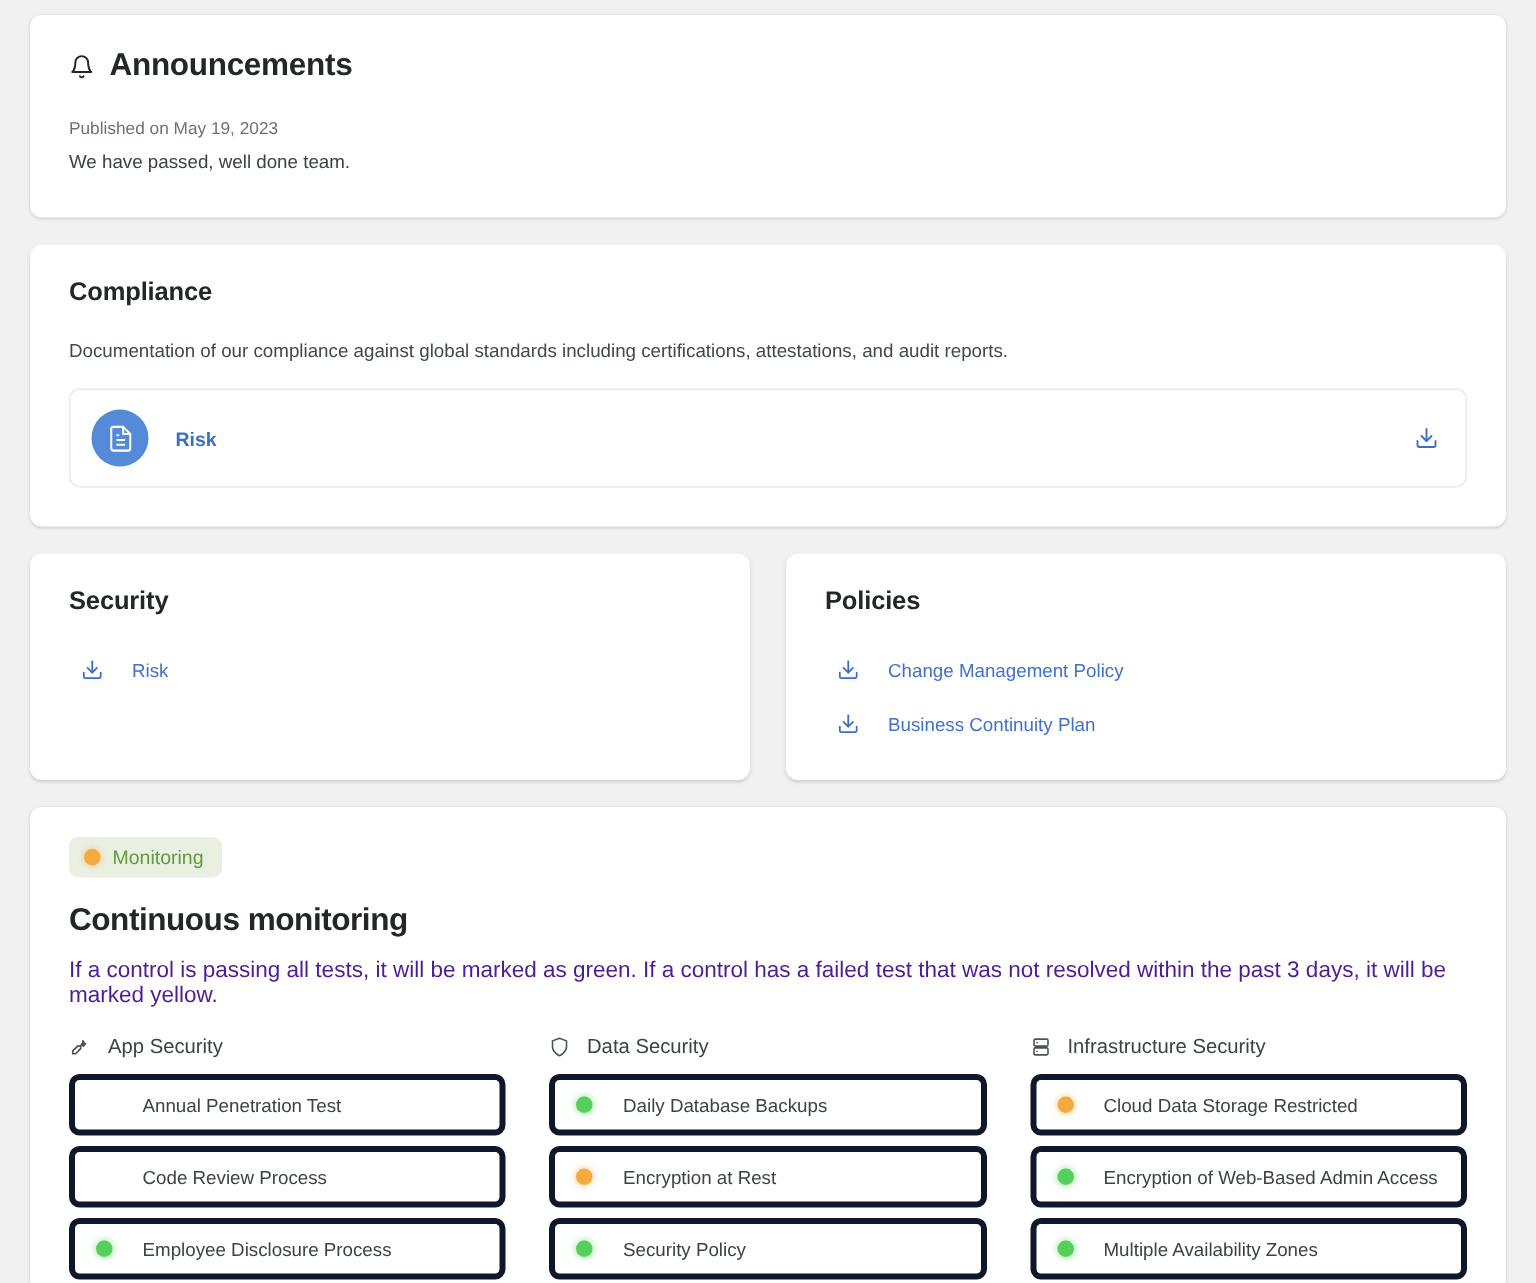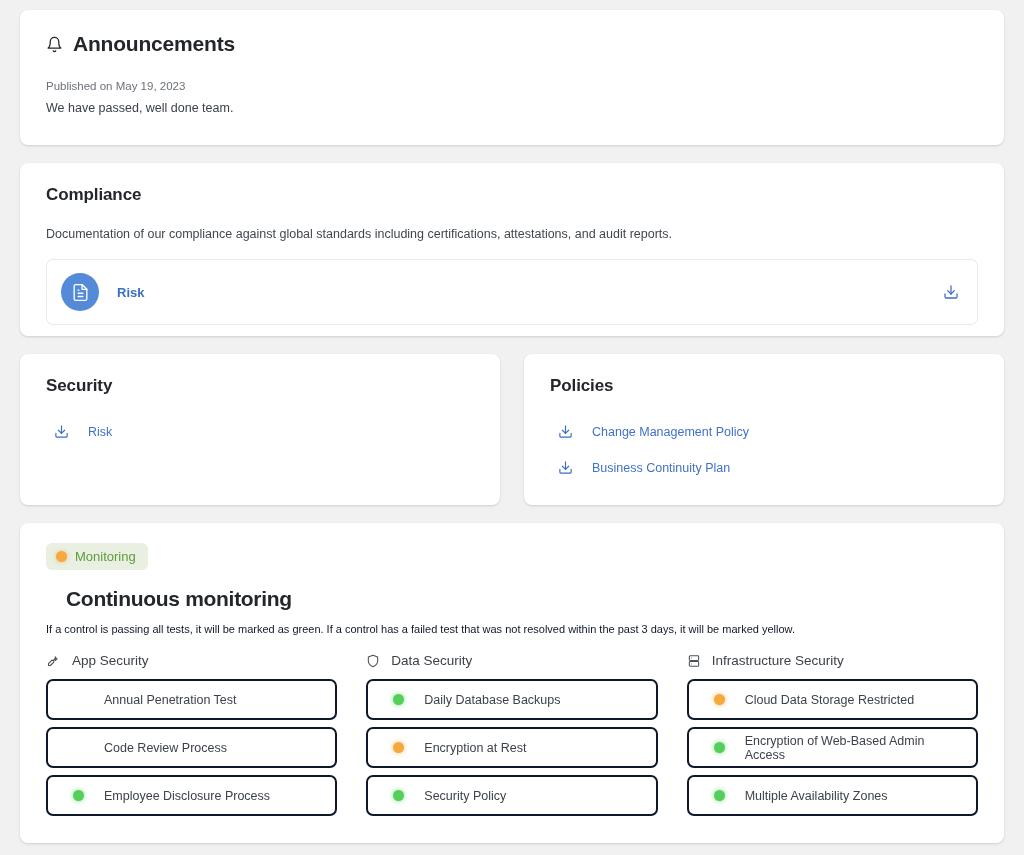--- a/index.html
+++ b/index.html
@@ -60,21 +60,21 @@
     color: #6b7179;
     margin-bottom: 9px;
   }
   .ann-body {
     font-size: 12.5px;
     color: #3b4149;
   }
 
   
   .compliance {
-    padding: 22px 26px 11px 26px;
+    padding: 22px 26px 26px 26px;
     margin-bottom: 18px;
   }
   .sec-title {
     font-size: 17px;
     font-weight: 700;
     color: #23262b;
     letter-spacing: -0.1px;
   }
   .compliance .sec-title { margin-bottom: 22px; }
   .comp-desc {
@@ -153,50 +153,49 @@
     box-shadow: 0 0 4px rgba(245,169,63,0.65);
   }
   .badge-text { font-size: 13px; color: #5f9b3d; font-weight: 500; }
 
   .mon-title {
     font-size: 21px;
     font-weight: 700;
     color: #23262b;
     letter-spacing: -0.3px;
     margin-bottom: 12px;
-    margin-left: 20px;
   }
   .mon-desc {
-    font-size: 11px;
-    color: #0f172a;
+    font-size: 15px;
+    color: #4c1d95;
     margin-bottom: 18px;
   }
 
   .grid {
     display: grid;
     grid-template-columns: repeat(3, 1fr);
     column-gap: 29px;
   }
   .grid-head {
     display: flex;
     align-items: flex-end;
     gap: 11px;
     margin-bottom: 11px;
     color: #4b5158;
   }
   .grid-head .ghlabel { font-size: 13.5px; color: #3c4249; }
   .grid-head .ghicon { display:flex; align-items:center; color:#4b5158; }
 
   .ctrl {
-    border: 2px solid #0f172a;
+    border: 4px solid #0f172a;
     border-radius: 7px;
     height: 41px;
     display: flex;
     align-items: center;
-    padding: 0 25px;
+    padding: 0 14px;
     margin-bottom: 7px;
     background: #fff;
   }
   .ctrl-dot {
     width: 11px; height: 11px; border-radius: 50%;
     flex: 0 0 auto;
   }
   .ctrl-dot.green { background:#54d05a; box-shadow:0 0 5px rgba(84,208,90,0.7); }
   .ctrl-dot.yellow { background:#f5a93f; box-shadow:0 0 5px rgba(245,169,63,0.7); }
   .ctrl-dot.none { background: transparent; box-shadow: none; }

